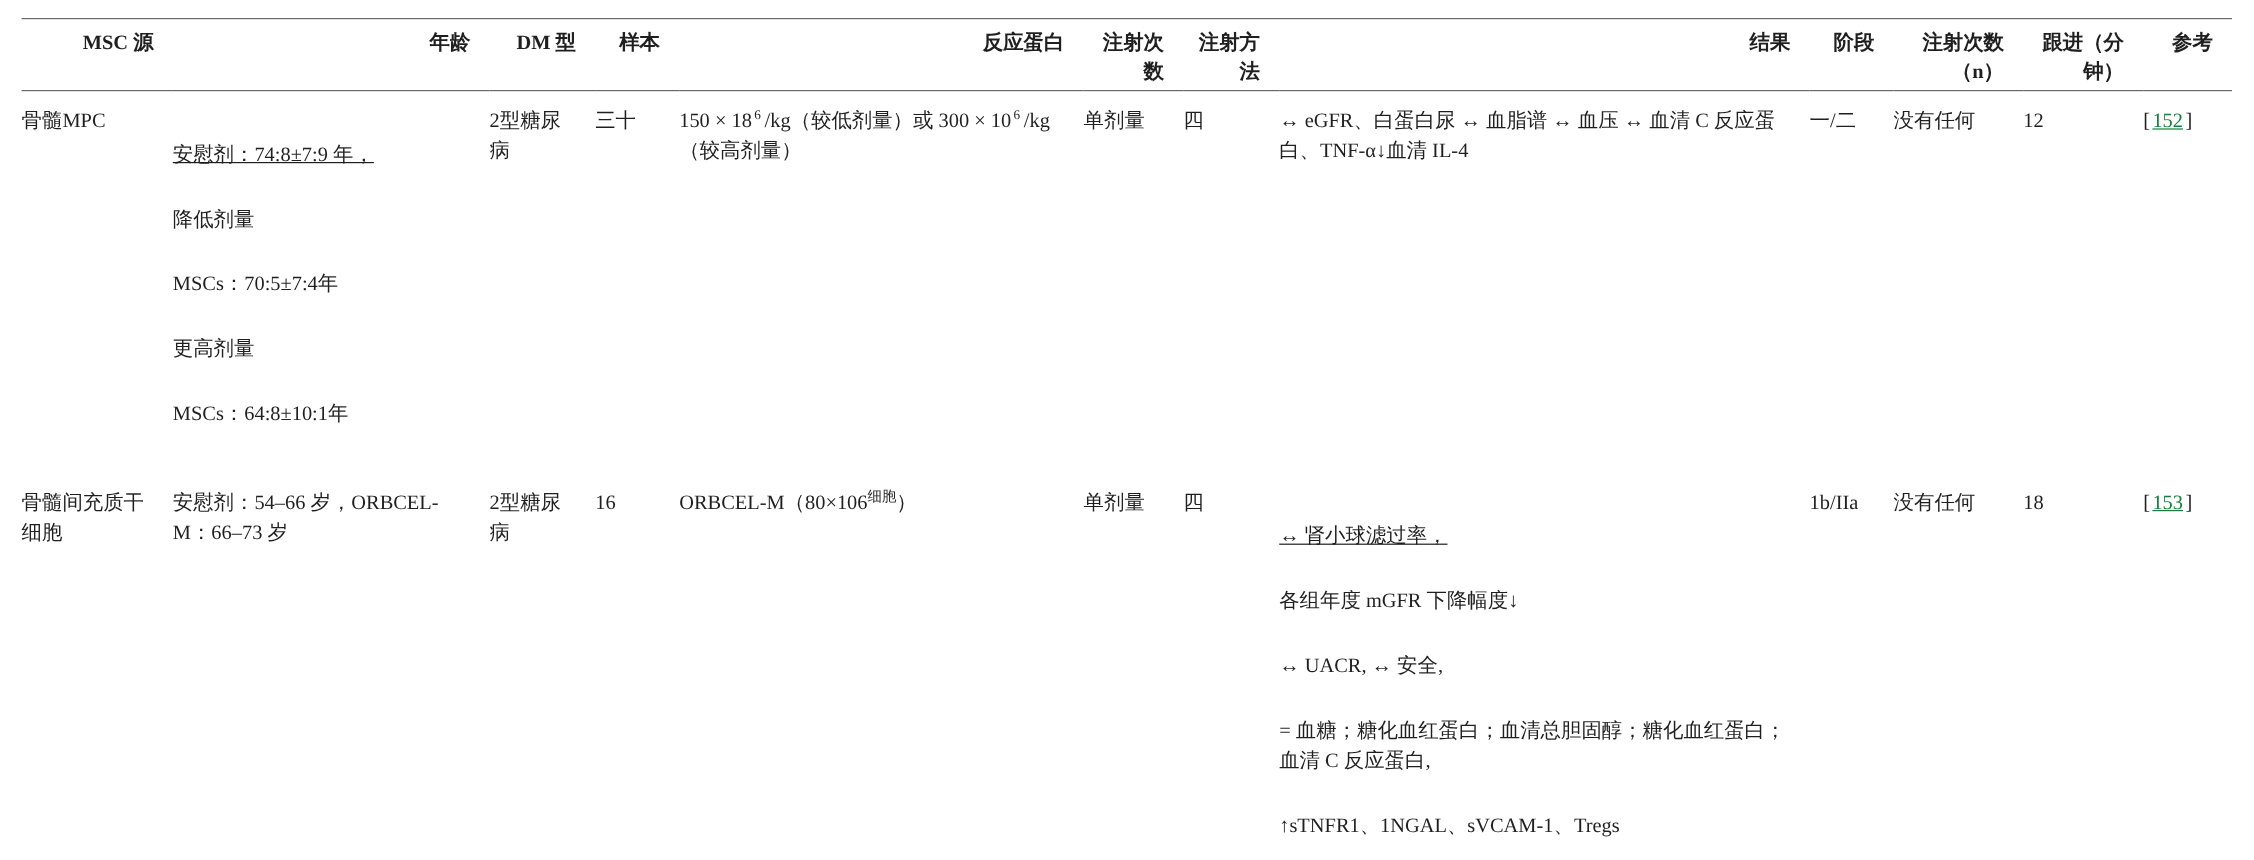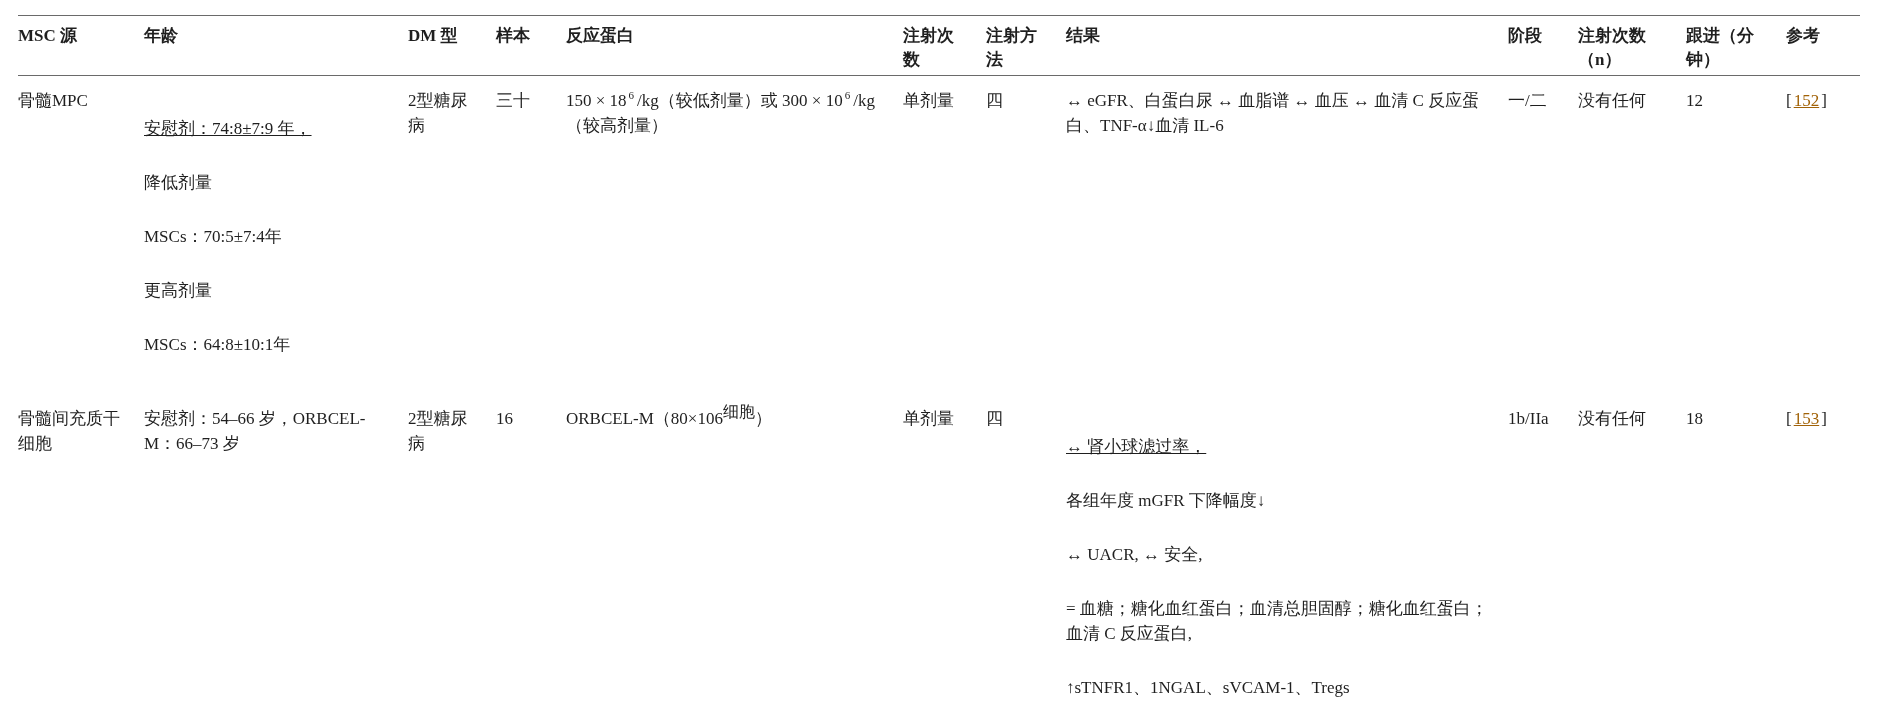--- a/index.html
+++ b/index.html
@@ -12,35 +12,35 @@
   }
   .table-wrap { position: absolute; top: 15px; left: 18px; width: 1842px; }
   table {
     table-layout: fixed; width: 1842px;
     border-collapse: separate; border-spacing: 0;
     border-top: 1.5px solid #6a6a6a;
     border-bottom: 1.5px solid #6a6a6a;
   }
   thead tr { height: 60px; }
   th {
-    font-weight: bold; text-align: left; vertical-align: top;
+    font-weight: bold; text-align: right; vertical-align: top;
     padding: 8px 16px 0 0; line-height: 24px;
     border-bottom: 1.5px solid #6a6a6a;
   }
   td { vertical-align: top; padding: 12px 16px 0 0; }
   tr.body-row-1 { height: 292px; }
   tr.body-row-2 { height: 337px; }
   tr.body-row-2 td { padding-top: 20px; }
   td p { margin: 0 0 29px 0; }
   td.lead-gap p:first-child { margin-top: 28px; text-decoration: underline; }
   td.col-source { font-weight: normal; }
   td.break-all { word-break: break-all; }
   sup { font-size: 11px; line-height: 0; vertical-align: super; margin: 0 3px 0 2px; }
-  sup.cjk-sup { font-size: 16px; margin: 0; }
-  a.ref-link { color: #a16207; text-decoration: underline; margin: 0 2px; cursor: pointer; }
+  sup.cjk-sup { font-size: 12px; margin: 0; }
+  a.ref-link { color: #15803d; text-decoration: underline; margin: 0 2px; cursor: pointer; }
 </style>
 </head>
 <body>
 
 <div class="table-wrap">
   <table>
     <colgroup>
       <col style="width:126px">
         <col style="width:264px">
         <col style="width:88px">
@@ -81,21 +81,21 @@
             <p>MSCs：64:8±10:1年</p>
           </td>
         <td>2型糖尿病</td>
         <td>三十</td>
         <td>
           <p><span>150 × 18</span><sup>6</sup><span>/kg（较低剂量）或 300 × 10</span><sup>6</sup><span>/kg（较高剂量）</span></p>
         </td>
         <td>单剂量</td>
         <td>四</td>
         <td>
-            <p>↔ eGFR、白蛋白尿 ↔ 血脂谱 ↔ 血压 ↔ 血清 C 反应蛋白、TNF-α↓血清 IL-6</p>
+            <p>↔ eGFR、白蛋白尿 ↔ 血脂谱 ↔ 血压 ↔ 血清 C 反应蛋白、TNF-α↓血清 IL-4</p>
           </td>
         <td>一/二</td>
         <td>没有任何</td>
         <td>12</td>
         <td>
           <p><span>[</span><a class="ref-link" href="#">152</a><span>]</span></p>
         </td>
       </tr>
       <tr class="body-row-2">
         <td class="col-source">骨髓间充质干细胞</td>

